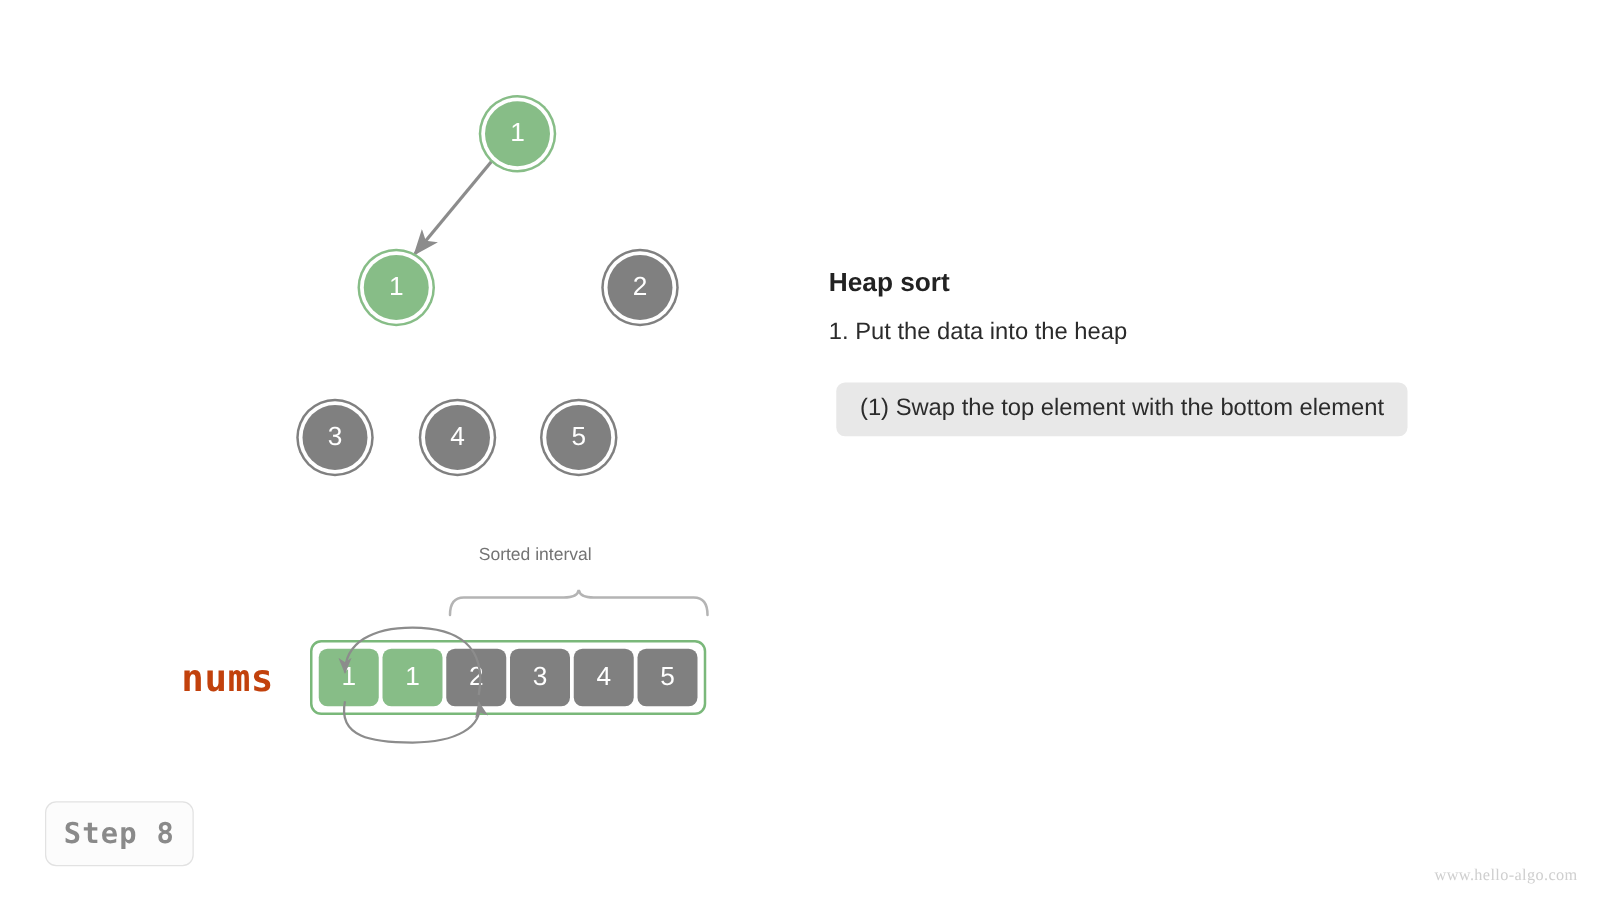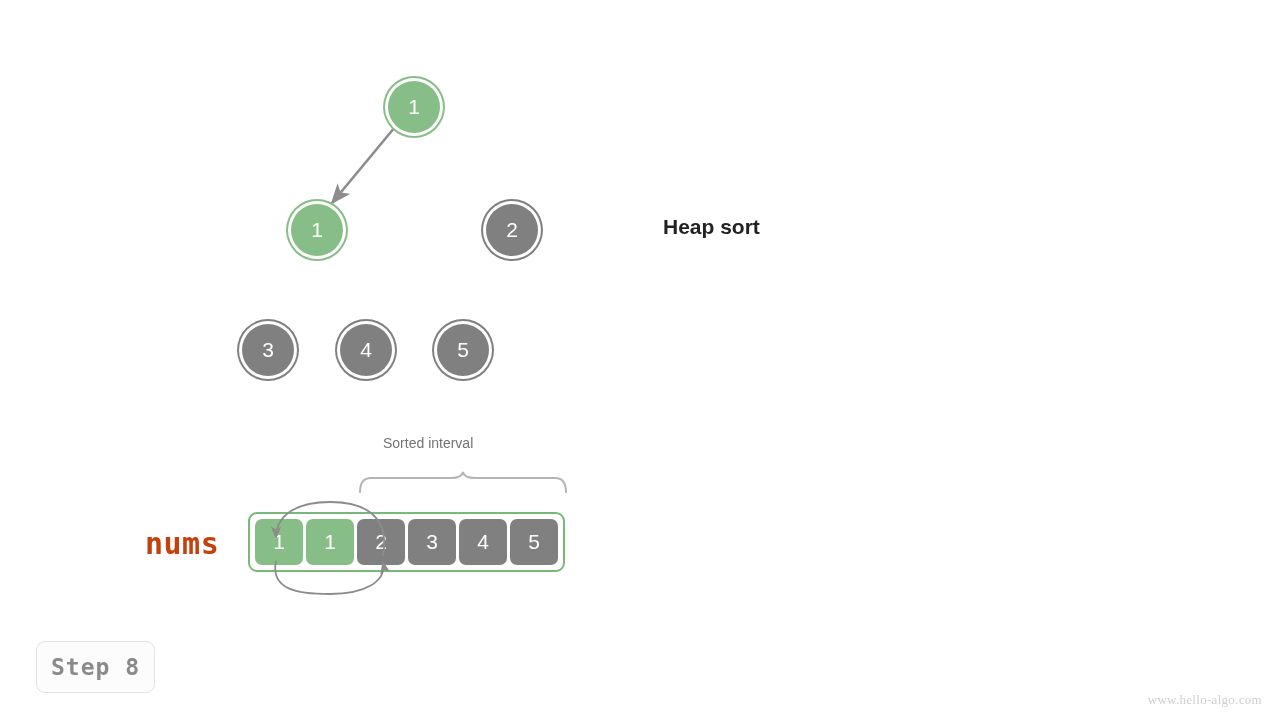--- a/index.html
+++ b/index.html
@@ -227,20 +227,22 @@
       </marker>
     </defs>
 
     <path d="M143,76 C150,36 125,22 90,22 C58,22 36,34 36,58" fill="none" stroke="#8c8c8c" stroke-width="1.8" marker-end="url(#ah2)"></path>
 
     <path d="M36,81 C30,110 58,114 90,114 C124,114 147,102 143,82" fill="none" stroke="#8c8c8c" stroke-width="1.8" marker-end="url(#ah2)"></path>
   </svg>
 
   <div class="panel">
     <div class="panel-title">Heap sort</div>
+    <div class="panel-step">1. Put the data into the heap</div>
+    <div class="panel-sub">(1) Swap the top element with the bottom element</div>
   </div>
 
   <div class="step-badge">
     <span>Step 8</span>
   </div>
 
   <div class="watermark">www.hello-algo.com</div>
 
 </div>
 

